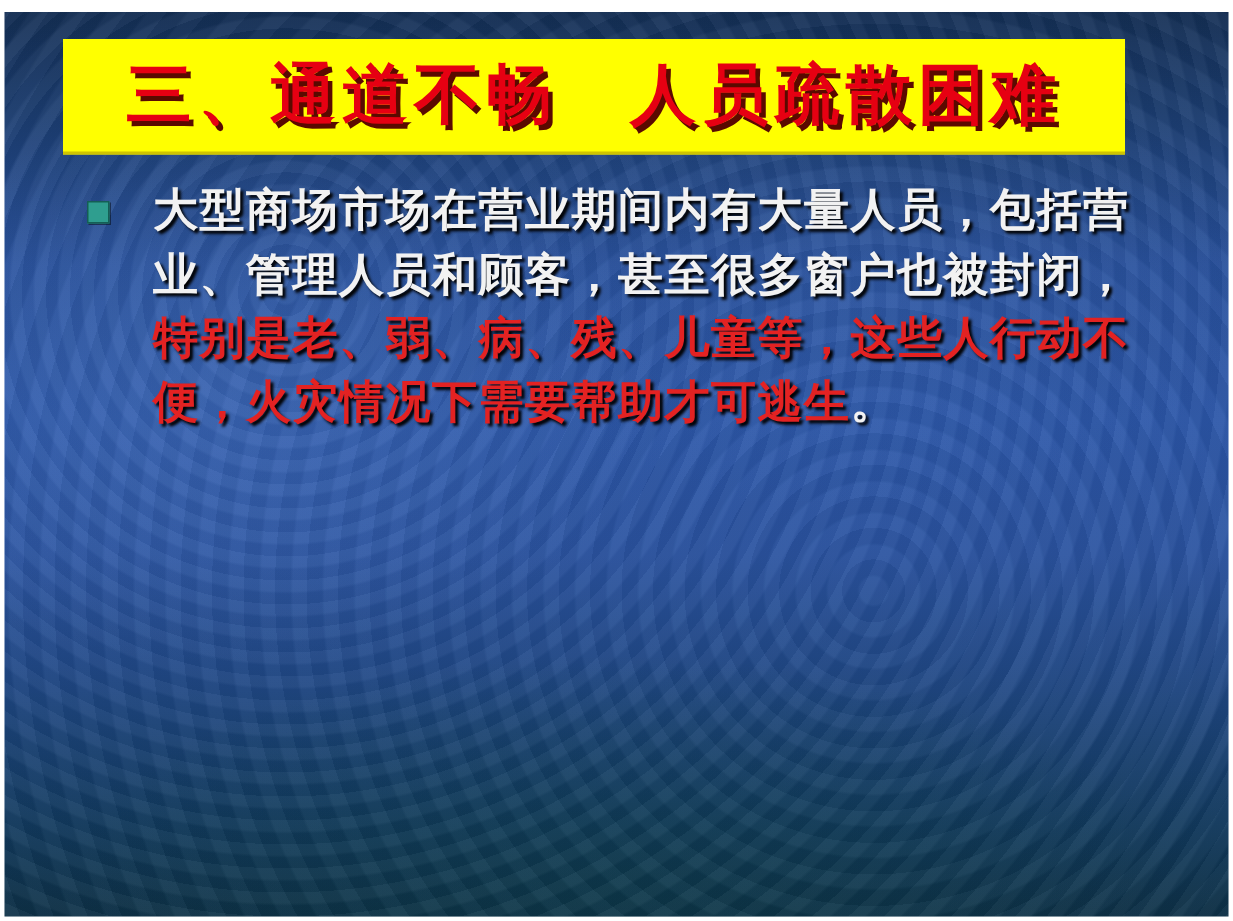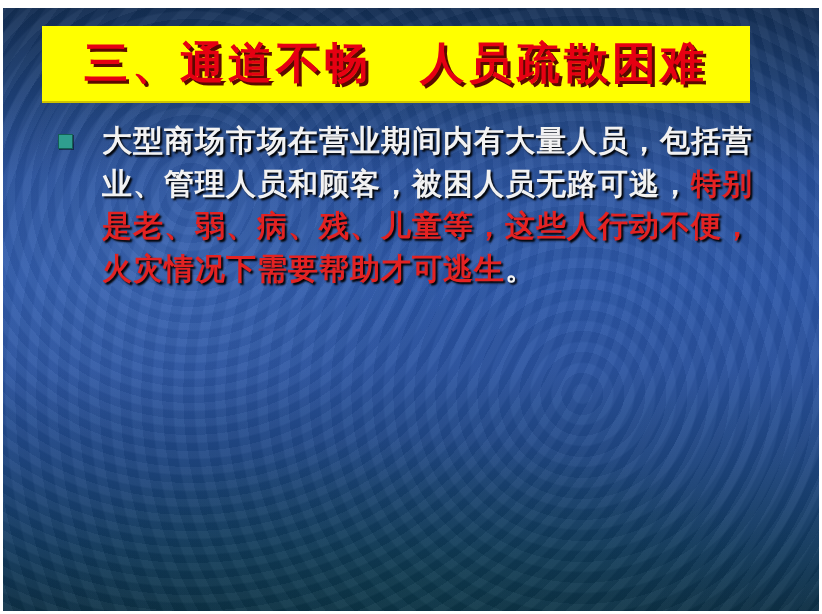--- a/index.html
+++ b/index.html
@@ -105,17 +105,17 @@
 <body>
 
 <div class="page">
   <div class="slide">
     <div class="title-banner">
       <span class="title-text">三、通道不畅　人员疏散困难</span>
     </div>
     <div class="bullet-list">
         <div class="bullet-item">
           <span class="marker"></span>
-          <p class="bullet-text"><span class="seg-white">大型商场市场在营业期间内有大量人员，包括营业、管理人员和顾客，被困人员无路可逃，</span><span class="seg-red">特别是老、弱、病、残、儿童等，这些人行动不便，火灾情况下需要帮助才可逃生</span><span class="seg-white">。</span></p>
+          <p class="bullet-text"><span class="seg-white">大型商场市场在营业期间内有大量人员，包括营业、管理人员和顾客，甚至很多窗户也被封闭，</span><span class="seg-red">特别是老、弱、病、残、儿童等，这些人行动不便，火灾情况下需要帮助才可逃生</span><span class="seg-white">。</span></p>
         </div>
       </div>
   </div>
 </div>
 
 </body></html>

